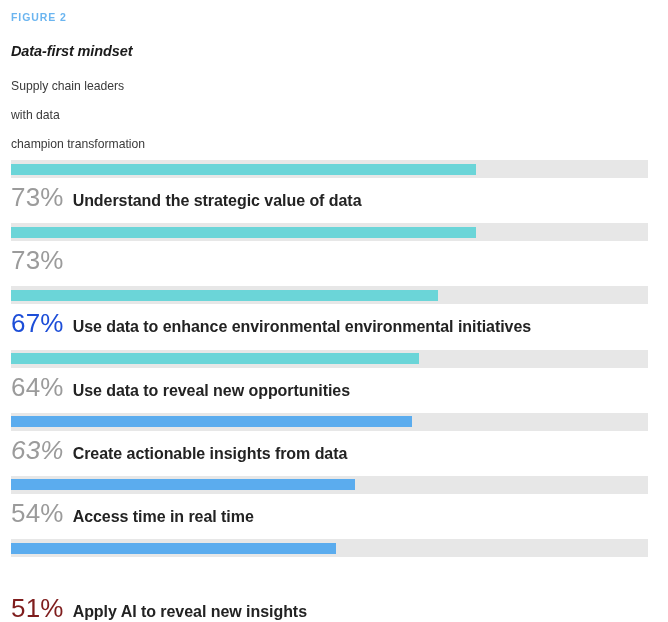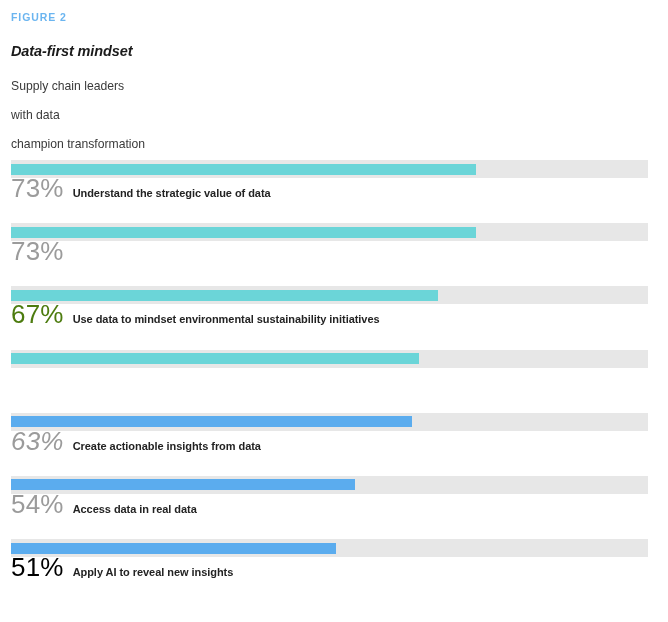--- a/index.html
+++ b/index.html
@@ -86,36 +86,36 @@
   .bar-fill {
     position: absolute;
     left: 0;
     top: 3.5px;
     height: 11px;
   }
 
   .row-text {
     position: absolute;
     left: 11px;
-    top: 13px;
+    top: 22px;
     display: flex;
     align-items: baseline;
     white-space: nowrap;
   }
 
   .pct {
     font-size: 26px;
     font-weight: 300;
     color: #9b9b9b;
     letter-spacing: 0.2px;
     line-height: 30px;
   }
 
   .row-label {
-    font-size: 11px;
+    font-size: 16px;
     font-weight: bold;
     color: #232323;
     margin-left: 9px;
     letter-spacing: -0.05px;
     line-height: 30px;
   }
 </style>
 </head>
 <body>
 
@@ -147,51 +147,55 @@
         </div>
         <div class="row-text">
           <span class="pct" style="color: rgb(155, 155, 155);">73%</span>
         </div>
       </div>
       <div class="row">
         <div class="bar-track" style="background: rgb(231, 231, 231);">
           <div class="bar-fill" style="width: 426.79px; background: rgb(107, 213, 216);"></div>
         </div>
         <div class="row-text">
-          <span class="pct" style="color: #4d7c0f;">67%</span>
-          <span class="row-label" style="color: rgb(35, 35, 35);">Use data to mindset environmental sustainability initiatives</span>
+          <span class="pct" style="color: #1d4ed8;">67%</span>
+          <span class="row-label" style="color: rgb(35, 35, 35);">Use data to enhance environmental environmental initiatives</span>
         </div>
       </div>
       <div class="row">
         <div class="bar-track" style="background: rgb(231, 231, 231);">
           <div class="bar-fill" style="width: 407.68px; background: rgb(107, 213, 216);"></div>
+        </div>
+        <div class="row-text">
+          <span class="pct" style="color: rgb(155, 155, 155);">64%</span>
+          <span class="row-label" style="color: rgb(35, 35, 35);">Use data to reveal new opportunities</span>
         </div>
       </div>
       <div class="row">
         <div class="bar-track" style="background: rgb(231, 231, 231);">
           <div class="bar-fill" style="width: 401.31px; background: rgb(91, 172, 238);"></div>
         </div>
         <div class="row-text">
           <span class="pct" style="color: rgb(155, 155, 155); font-style: italic;">63%</span>
           <span class="row-label" style="color: rgb(35, 35, 35);">Create actionable insights from data</span>
         </div>
       </div>
       <div class="row">
         <div class="bar-track" style="background: rgb(231, 231, 231);">
           <div class="bar-fill" style="width: 343.98px; background: rgb(91, 172, 238);"></div>
         </div>
         <div class="row-text">
           <span class="pct" style="color: rgb(155, 155, 155); text-align: right;">54%</span>
-          <span class="row-label" style="color: rgb(35, 35, 35);">Access data in real data</span>
+          <span class="row-label" style="color: rgb(35, 35, 35);">Access time in real time</span>
         </div>
       </div>
       <div class="row">
         <div class="bar-track" style="background: rgb(231, 231, 231);">
           <div class="bar-fill" style="width: 324.87px; background: rgb(91, 172, 238);"></div>
         </div>
         <div class="row-text">
-          <span class="pct" style="color: #000000;">51%</span>
+          <span class="pct" style="color: #7f1d1d; margin-top: 32px;">51%</span>
           <span class="row-label" style="color: rgb(35, 35, 35);">Apply AI to reveal new insights</span>
         </div>
       </div>
     </div>
 
 </div>
 
 </body></html>

